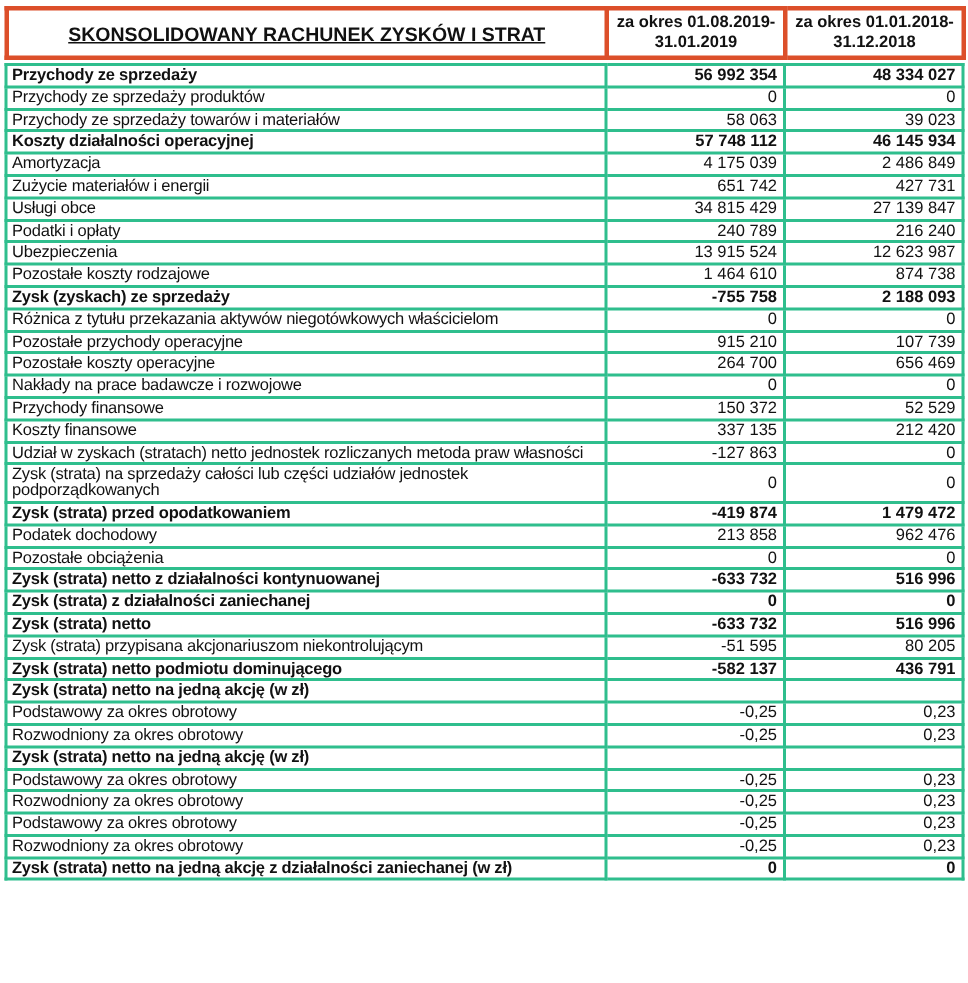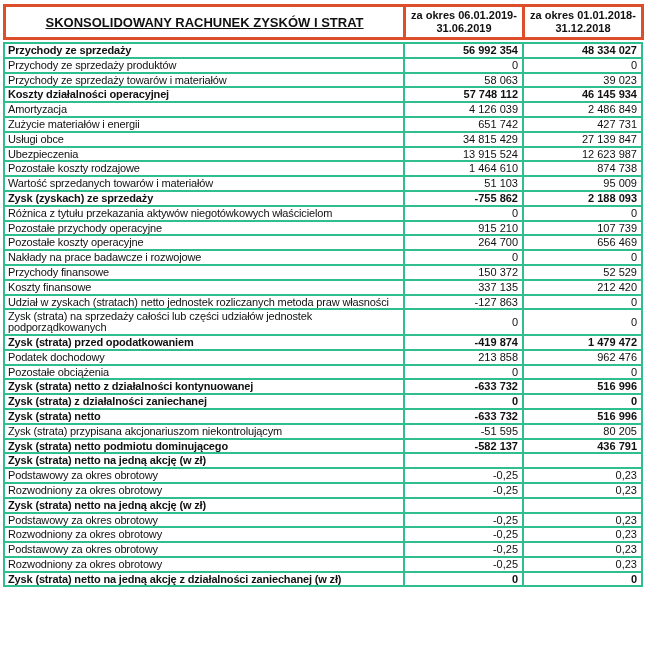--- a/index.html
+++ b/index.html
@@ -49,22 +49,22 @@
   <table class="head">
     <colgroup>
         <col class="c-label">
         <col class="c-v1">
         <col class="c-v2">
       </colgroup>
     <tbody>
         <tr>
       <th class="title">SKONSOLIDOWANY RACHUNEK ZYSKÓW I STRAT</th>
       <th>
-        <div>za okres 06.01.2019-</div>
-        <div>31.06.2019</div>
+        <div>za okres 01.08.2019-</div>
+        <div>31.01.2019</div>
       </th>
       <th>
         <div>za okres 01.01.2018-</div>
         <div>31.12.2018</div>
       </th>
     </tr>
   </tbody>
     </table>
 
   <table class="data">
@@ -89,51 +89,51 @@
           <td class="val">58 063</td>
           <td class="val">39 023</td>
         </tr>
         <tr class="bold">
           <td class="label">Koszty działalności operacyjnej</td>
           <td class="val">57 748 112</td>
           <td class="val">46 145 934</td>
         </tr>
         <tr class="">
           <td class="label">Amortyzacja</td>
-          <td class="val">4 126 039</td>
+          <td class="val">4 175 039</td>
           <td class="val">2 486 849</td>
         </tr>
         <tr class="">
           <td class="label">Zużycie materiałów i energii</td>
           <td class="val">651 742</td>
           <td class="val">427 731</td>
         </tr>
         <tr class="">
           <td class="label">Usługi obce</td>
           <td class="val">34 815 429</td>
           <td class="val">27 139 847</td>
         </tr>
         <tr class="">
+          <td class="label">Podatki i opłaty</td>
+          <td class="val">240 789</td>
+          <td class="val">216 240</td>
+        </tr>
+        <tr class="">
           <td class="label">Ubezpieczenia</td>
           <td class="val">13 915 524</td>
           <td class="val">12 623 987</td>
         </tr>
         <tr class="">
           <td class="label">Pozostałe koszty rodzajowe</td>
           <td class="val">1 464 610</td>
           <td class="val">874 738</td>
         </tr>
-        <tr class="">
-          <td class="label">Wartość sprzedanych towarów i materiałów</td>
-          <td class="val">51 103</td>
-          <td class="val">95 009</td>
-        </tr>
         <tr class="bold">
           <td class="label">Zysk (zyskach) ze sprzedaży</td>
-          <td class="val">-755 862</td>
+          <td class="val">-755 758</td>
           <td class="val">2 188 093</td>
         </tr>
         <tr class="">
           <td class="label">Różnica z tytułu przekazania aktywów niegotówkowych właścicielom</td>
           <td class="val">0</td>
           <td class="val">0</td>
         </tr>
         <tr class="">
           <td class="label">Pozostałe przychody operacyjne</td>
           <td class="val">915 210</td>

